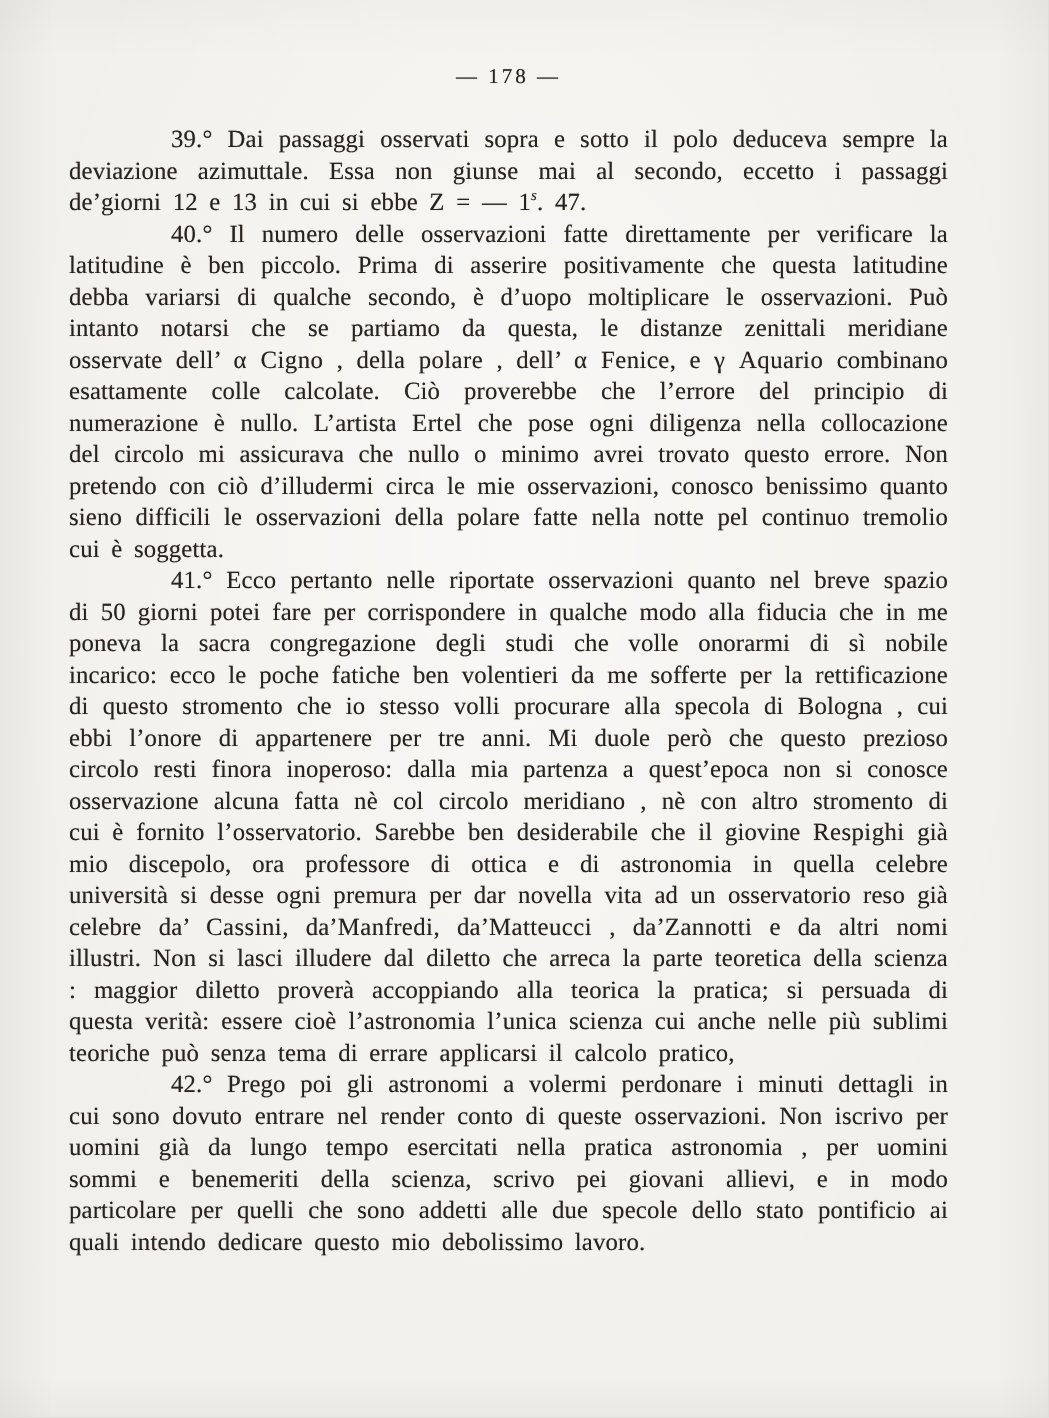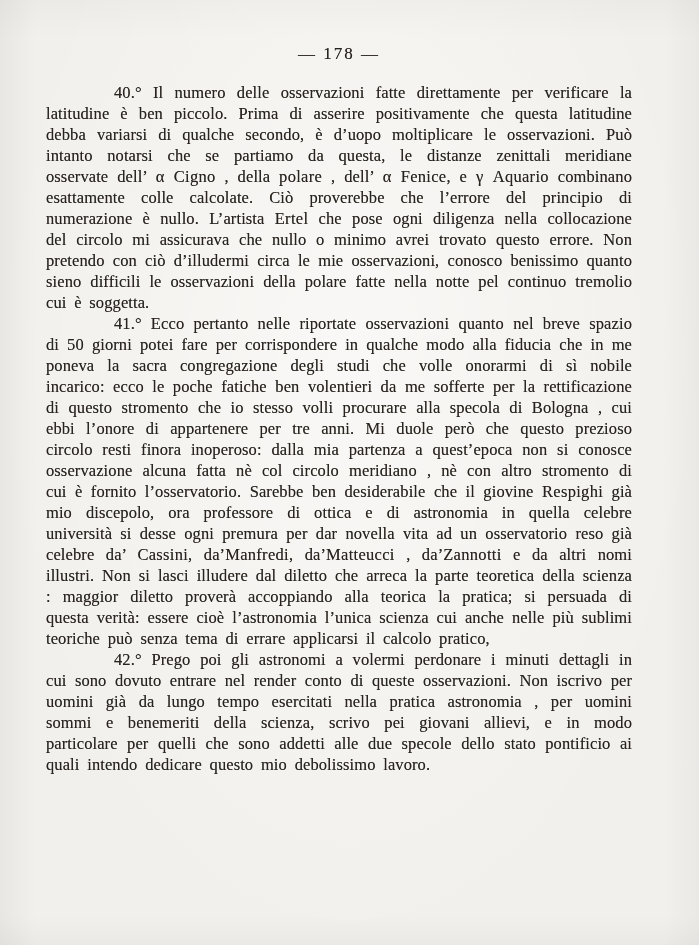--- a/index.html
+++ b/index.html
@@ -20,21 +20,21 @@
       #f2f0ec;
     overflow: hidden;
     font-family: "Liberation Serif", "DejaVu Serif", serif;
   }
   .page-number {
     position: absolute;
     top: 44px;
     left: 46px;
     width: 586px;
     text-align: center;
-    font-size: 17px;
+    font-size: 14px;
     letter-spacing: 2px;
     color: #28231e;
     text-shadow: 0 0 0.5px rgba(40,35,30,0.55);
   }
   .text-block {
     position: absolute;
     top: 82px;
     left: 46px;
     width: 586px;
     text-align: justify;
@@ -58,17 +58,18 @@
     vertical-align: super;
     font-style: italic;
   }
 </style>
 </head>
 <body>
 
 <div class="page">
   <div class="page-number">— 178 —</div>
   <div class="text-block" id="paragraphs">
+      <p class="para"><span>39.° Dai passaggi osservati sopra e sotto il polo deduceva sempre la deviazione azimuttale. Essa non giunse mai al secondo, eccetto i passaggi de’giorni 12 e 13 in cui si ebbe Z = — 1</span><sup>s</sup><span>. 47.</span></p>
       <p class="para"><span>40.° Il numero delle osservazioni fatte direttamente per verificare la latitudine è ben piccolo. Prima di asserire positivamente che questa latitudine debba variarsi di qualche secondo, è d’uopo moltiplicare le osservazioni. Può intanto notarsi che se partiamo da questa, le distanze zenittali meridiane osservate dell’ </span><span class="it">α Cigno</span><span> , della </span><span class="it">polare</span><span> , dell’ </span><span class="it">α Fenice</span><span>, e </span><span class="it">γ Aquario</span><span> combinano esattamente colle calcolate. Ciò proverebbe che l’errore del principio di numerazione è nullo. L’artista </span><span class="it">Ertel</span><span> che pose ogni diligenza nella collocazione del circolo mi assicurava che nullo o minimo avrei trovato questo errore. Non pretendo con ciò d’illudermi circa le mie osservazioni, conosco benissimo quanto sieno difficili le osservazioni della polare fatte nella notte pel continuo tremolio cui è soggetta.</span></p>
       <p class="para"><span>41.° Ecco pertanto nelle riportate osservazioni quanto nel breve spazio di 50 giorni potei fare per corrispondere in qualche modo alla fiducia che in me poneva la sacra congregazione degli studi che volle onorarmi di sì nobile incarico: ecco le poche fatiche ben volentieri da me sofferte per la rettificazione di questo stromento che io stesso volli procurare alla specola di Bologna , cui ebbi l’onore di appartenere per tre anni. Mi duole però che questo prezioso circolo resti finora inoperoso: dalla mia partenza a quest’epoca non si conosce osservazione alcuna fatta nè col circolo meridiano , nè con altro stromento di cui è fornito l’osservatorio. Sarebbe ben desiderabile che il giovine </span><span class="it">Respighi</span><span> già mio discepolo, ora professore di ottica e di astronomia in quella celebre università si desse ogni premura per dar novella vita ad un osservatorio reso già celebre da’ </span><span class="it">Cassini</span><span>, da’</span><span class="it">Manfredi</span><span>, da’</span><span class="it">Matteucci</span><span> , da’</span><span class="it">Zannotti</span><span> e da altri nomi illustri. Non si lasci illudere dal diletto che arreca la parte teoretica della scienza : maggior diletto proverà accoppiando alla teorica la pratica; si persuada di questa verità: essere cioè l’astronomia l’unica scienza cui anche nelle più sublimi teoriche può senza tema di errare applicarsi il calcolo pratico,</span></p>
       <p class="para"><span>42.° Prego poi gli astronomi a volermi perdonare i minuti dettagli in cui sono dovuto entrare nel render conto di queste osservazioni. Non iscrivo per uomini già da lungo tempo esercitati nella pratica astronomia , per uomini sommi e benemeriti della scienza, scrivo pei giovani allievi, e in modo particolare per quelli che sono addetti alle due specole dello stato pontificio ai quali intendo dedicare questo mio debolissimo lavoro.</span></p>
     </div>
 </div>
 
 </body></html>

